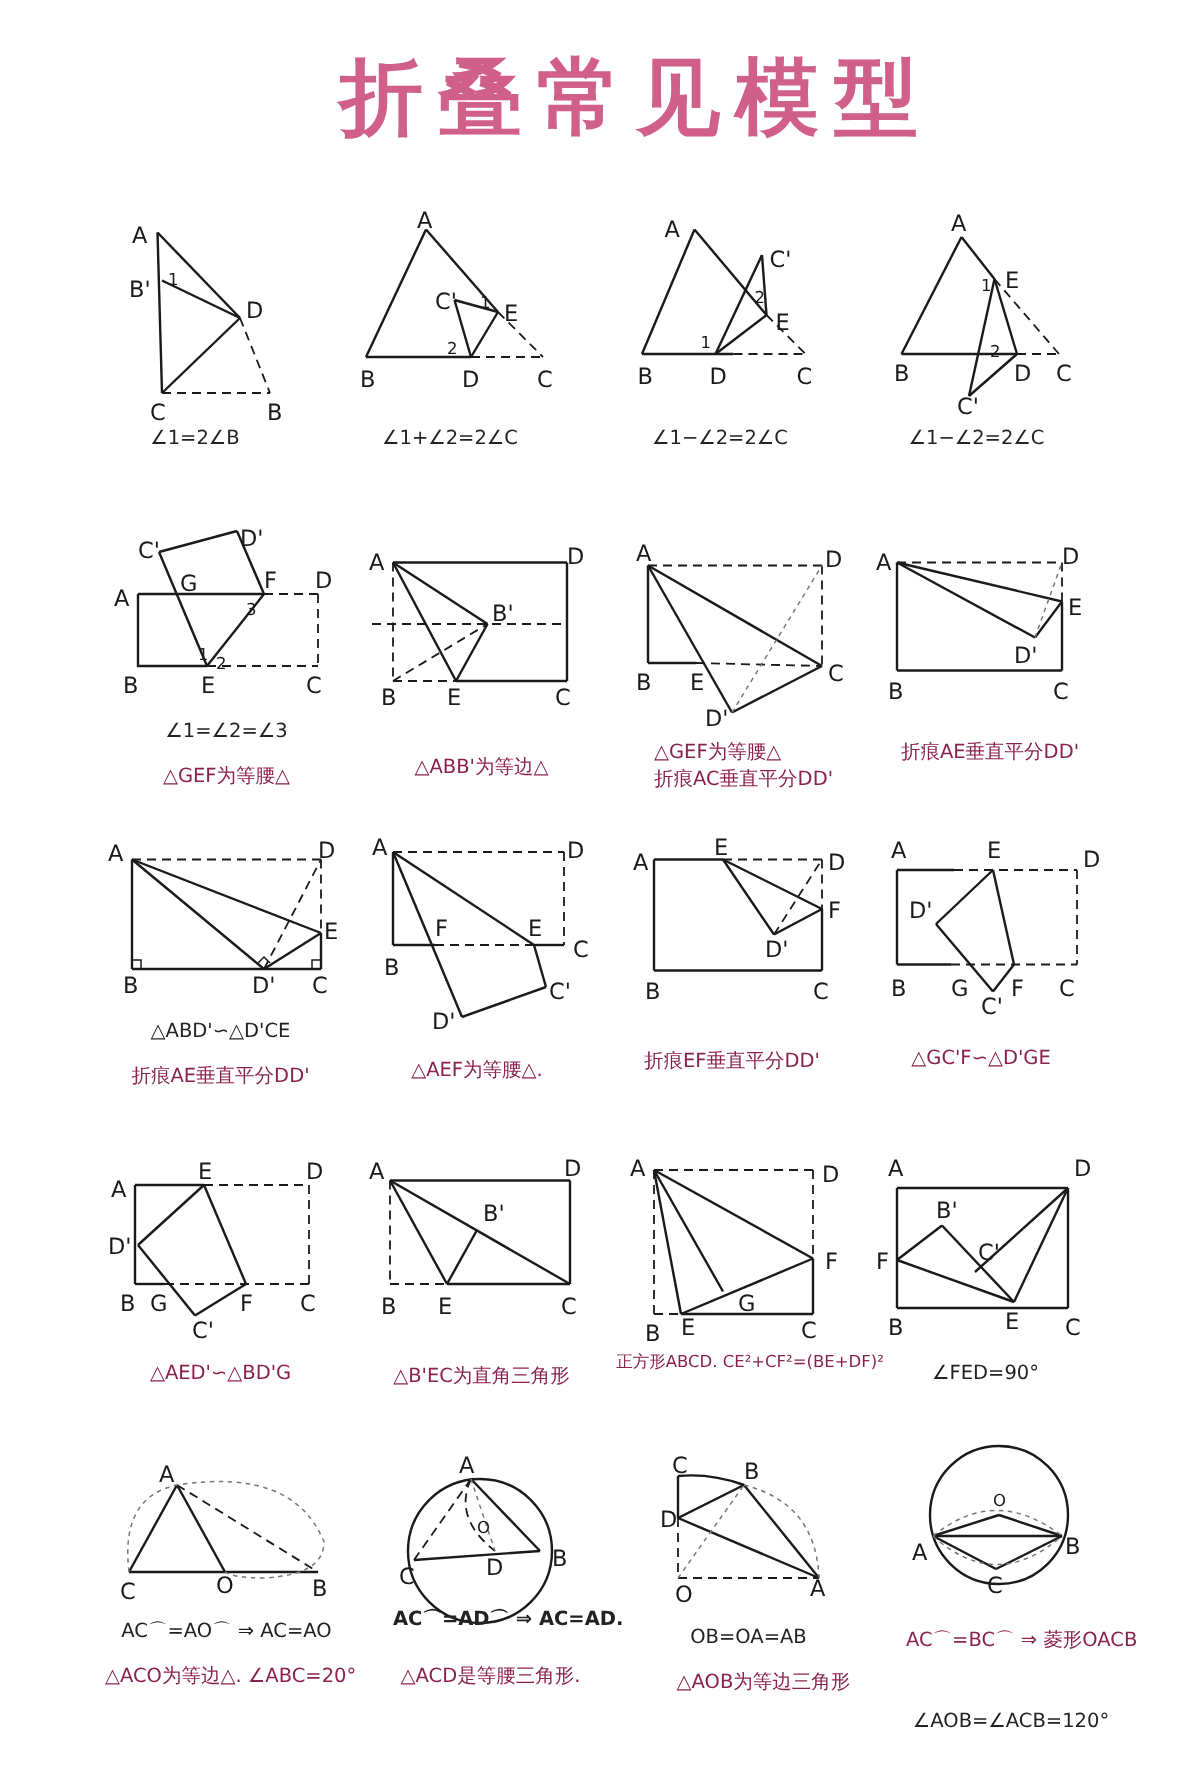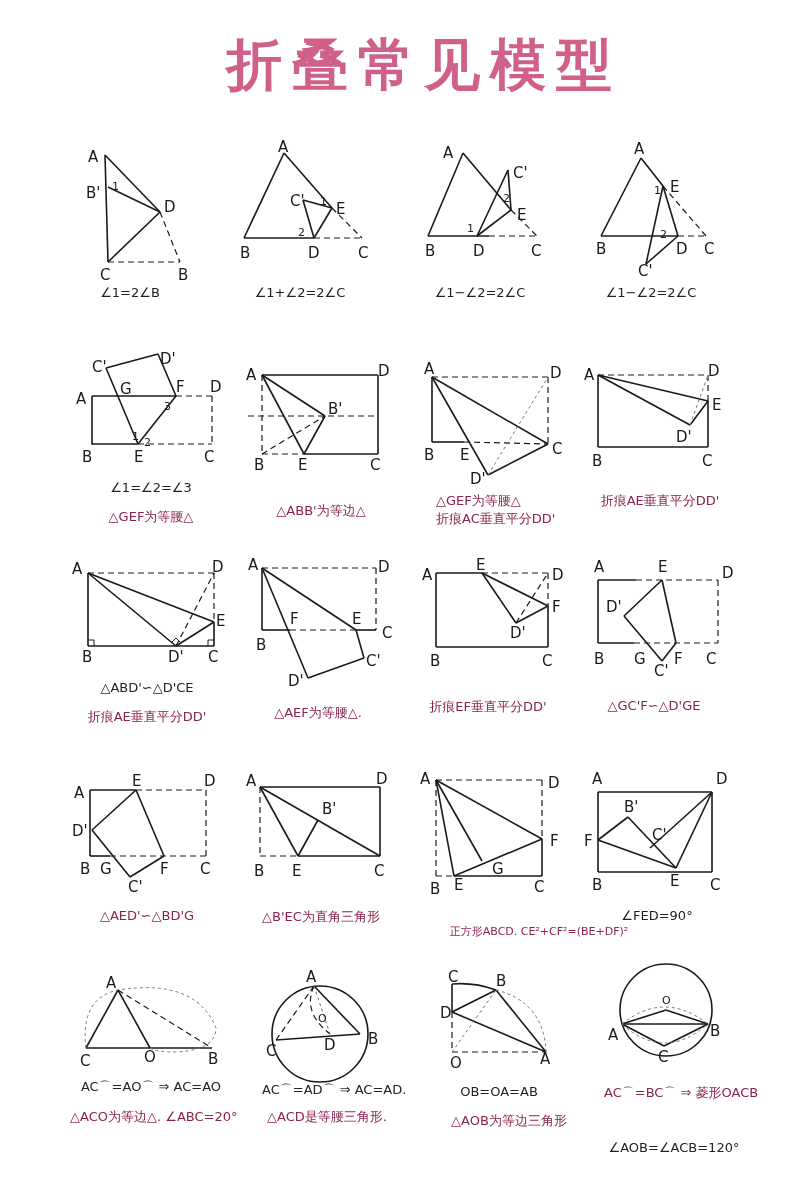--- a/index.html
+++ b/index.html
@@ -357,21 +357,21 @@
     <line class="dash" x1="16" y1="10" x2="16" y2="106"></line>
     <line class="dash" x1="16" y1="106" x2="34" y2="106"></line>
     <text x="0" y="14">A</text>
     <text x="128" y="18">D</text>
     <text x="130" y="76">F</text>
     <text x="10" y="124">B</text>
     <text x="34" y="120">E</text>
     <text x="72" y="104">G</text>
     <text x="114" y="122">C</text>
   </svg>
-  <div class="cap pink" style="top:154px; width:180px; font-size:11px; left:-10px;margin-left:39px;">正方形ABCD. CE²+CF²=(BE+DF)²</div>
+  <div class="cap pink" style="top:130px; width:180px; font-size:11px; left:-10px;">正方形ABCD. CE²+CF²=(BE+DF)²</div>
 </div>
 
 <div class="cell" style="left:592px; top:770px; height:180px;">
   <svg width="180" height="120">
     <line x1="6" y1="22" x2="120" y2="22"></line>
     <line x1="6" y1="22" x2="6" y2="102"></line>
     <line x1="6" y1="102" x2="120" y2="102"></line>
     <line x1="120" y1="22" x2="120" y2="102"></line>
     <line x1="6" y1="70" x2="36" y2="47"></line>
     <line x1="36" y1="47" x2="84" y2="98"></line>
@@ -413,21 +413,21 @@
     <line x1="14" y1="68" x2="98" y2="62"></line>
     <line class="dash" x1="52" y1="14" x2="14" y2="68"></line>
     <path class="dash" d="M52,14 Q40,40 68,62"></path>
     <line class="thin" x1="52" y1="14" x2="68" y2="62"></line>
     <text x="44" y="10">A</text>
     <text class="small" x="56" y="50">O</text>
     <text x="4" y="84">C</text>
     <text x="62" y="78">D</text>
     <text x="106" y="72">B</text>
   </svg>
-  <div class="cap black" style="top:109px; width:130px;">AC⌒=AD⌒ ⇒ AC=AD.</div>
+  <div class="cap black" style="top:98px; width:130px;font-weight:bold;">AC⌒=AD⌒ ⇒ AC=AD.</div>
   <div class="cap pink" style="top:136px; width:130px;">△ACD是等腰三角形.</div>
 </div>
 
 <div class="cell" style="left:444px; top:972px; height:180px;">
   <svg width="180" height="110">
     <line x1="8" y1="12" x2="8" y2="40"></line>
     <path d="M8,12 Q30,10 52,18"></path>
     <line x1="8" y1="40" x2="52" y2="18"></line>
     <line x1="8" y1="40" x2="102" y2="80"></line>
     <line x1="52" y1="18" x2="102" y2="80"></line>

